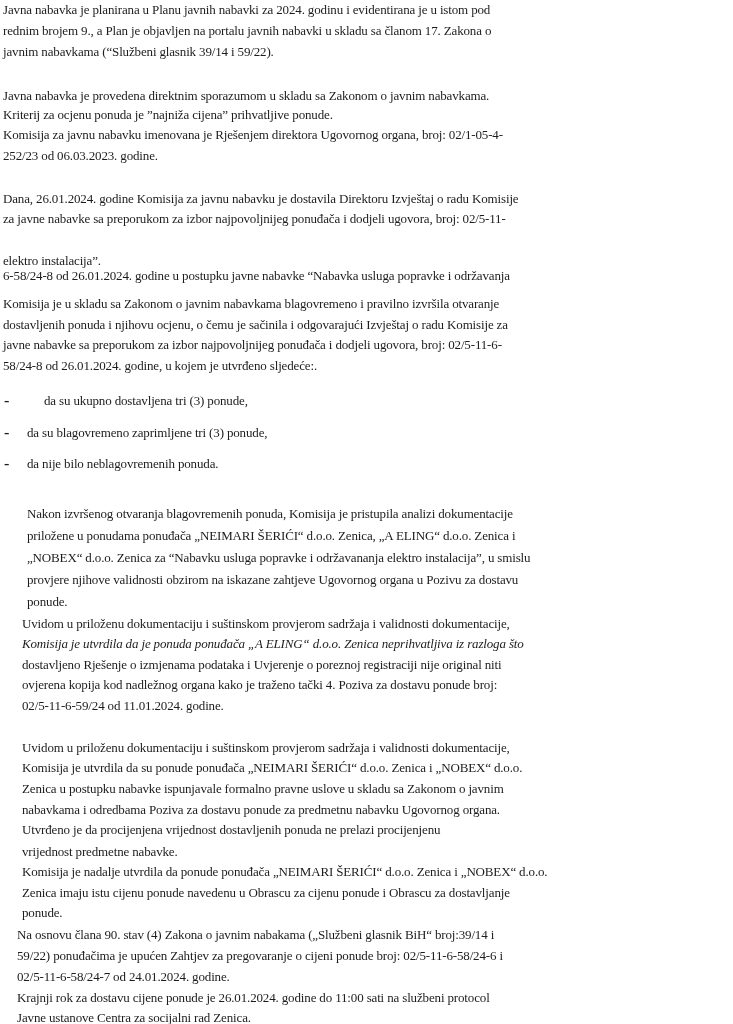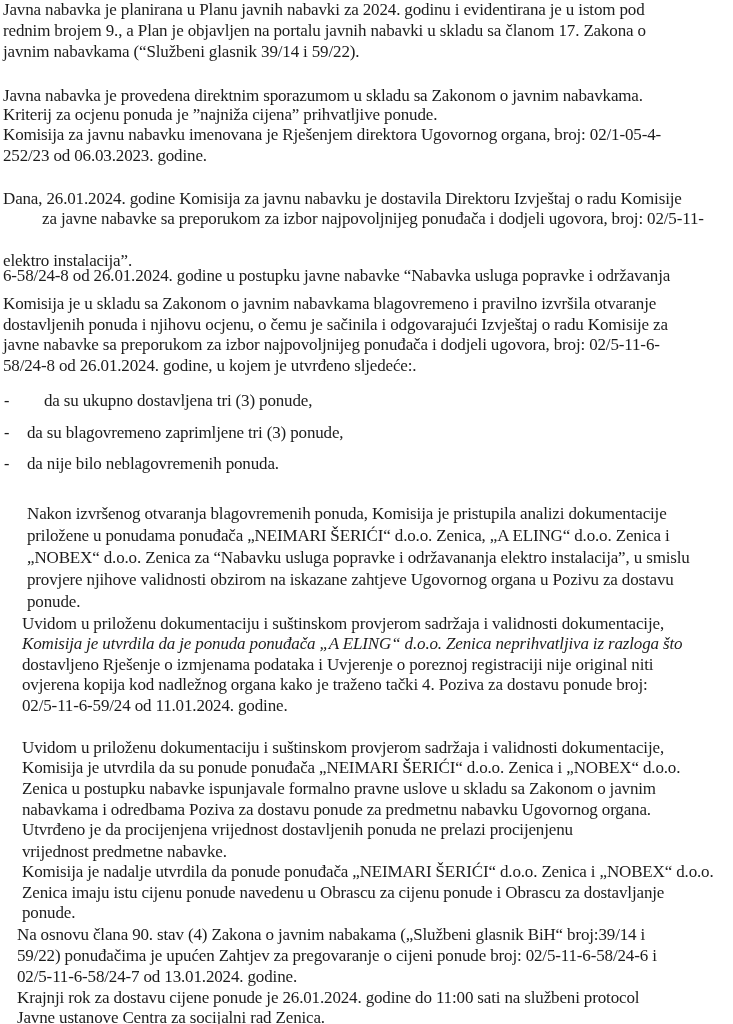--- a/index.html
+++ b/index.html
@@ -16,21 +16,21 @@
     font-family: "Liberation Serif", "DejaVu Serif", serif;
   }
   .page {
     position: absolute;
     left: 0; top: 0;
     width: 733px; height: 1024px;
   }
   .line {
     position: absolute;
     white-space: nowrap;
-    font-size: 17px;
+    font-size: 13px;
     line-height: 20px;
     letter-spacing: -0.15px;
     transform-origin: left top;
   }
   .bullet-dash {
     position: absolute;
     font-size: 16.2px;
     line-height: 20px;
   }
 </style>
@@ -47,21 +47,21 @@
 
   <div>
     <div class="line" style="left:3px;top:86px;">Javna nabavka je provedena direktnim sporazumom u skladu sa Zakonom o javnim nabavkama.</div>
     <div class="line" style="left:3px;top:105px;">Kriterij za ocjenu ponuda je ”najniža cijena” prihvatljive ponude.</div>
     <div class="line" style="left:3px;top:125px;">Komisija za javnu nabavku imenovana je Rješenjem direktora Ugovornog organa, broj: 02/1-05-4-</div>
     <div class="line" style="left:3px;top:146px;">252/23 od 06.03.2023. godine.</div>
   </div>
 
   <div>
     <div class="line" style="left:3px;top:189px;">Dana, 26.01.2024. godine Komisija za javnu nabavku je dostavila Direktoru Izvještaj o radu Komisije</div>
-    <div class="line" style="left:3px;top:209px;margin-left:39px;">za javne nabavke sa preporukom za izbor najpovoljnijeg ponuđača i dodjeli ugovora, broj: 02/5-11-</div>
+    <div class="line" style="left:3px;top:209px;">za javne nabavke sa preporukom za izbor najpovoljnijeg ponuđača i dodjeli ugovora, broj: 02/5-11-</div>
     <div class="line" style="left:3px;top:230px;margin-top:36px;">6-58/24-8 od 26.01.2024. godine u postupku javne nabavke “Nabavka usluga popravke i održavanja</div>
     <div class="line" style="left:3px;top:251px;">elektro instalacija”.</div>
   </div>
 
   <div>
     <div class="line" style="left:3px;top:294px;">Komisija je u skladu sa Zakonom o javnim nabavkama blagovremeno i pravilno izvršila otvaranje</div>
     <div class="line" style="left:3px;top:315px;">dostavljenih ponuda i njihovu ocjenu, o čemu je sačinila i  odgovarajući Izvještaj o radu Komisije za</div>
     <div class="line" style="left:3px;top:335px;">javne nabavke sa preporukom za izbor najpovoljnijeg ponuđača i dodjeli ugovora, broj: 02/5-11-6-</div>
     <div class="line" style="left:3px;top:356px;">58/24-8 od 26.01.2024. godine, u kojem je utvrđeno sljedeće:.</div>
   </div>
@@ -105,18 +105,18 @@
     <div class="line" style="left:22px;top:820px;">Utvrđeno  je da procijenjena vrijednost dostavljenih ponuda ne prelazi procijenjenu</div>
     <div class="line" style="left:22px;top:842px;">vrijednost predmetne  nabavke.</div>
     <div class="line" style="left:22px;top:862px;">Komisija je nadalje utvrdila da ponude ponuđača „NEIMARI ŠERIĆI“ d.o.o. Zenica i  „NOBEX“ d.o.o.</div>
     <div class="line" style="left:22px;top:883px;">Zenica  imaju istu cijenu ponude navedenu u Obrascu za cijenu ponude i Obrascu za dostavljanje</div>
     <div class="line" style="left:22px;top:903px;">ponude.</div>
   </div>
 
   <div>
     <div class="line" style="left:17px;top:925px;">Na osnovu člana 90. stav (4) Zakona o javnim nabakama („Službeni glasnik BiH“ broj:39/14 i</div>
     <div class="line" style="left:17px;top:946px;">59/22) ponuđačima je upućen Zahtjev za pregovaranje o cijeni ponude broj: 02/5-11-6-58/24-6 i</div>
-    <div class="line" style="left:17px;top:967px;">02/5-11-6-58/24-7 od 13.01.2024. godine.</div>
+    <div class="line" style="left:17px;top:967px;">02/5-11-6-58/24-7 od 24.01.2024. godine.</div>
     <div class="line" style="left:17px;top:988px;">Krajnji rok za dostavu cijene ponude je 26.01.2024. godine do 11:00 sati na službeni protocol</div>
     <div class="line" style="left:17px;top:1008px;">Javne ustanove Centra za socijalni rad Zenica.</div>
   </div>
 
 </div>
 
 </body></html>

